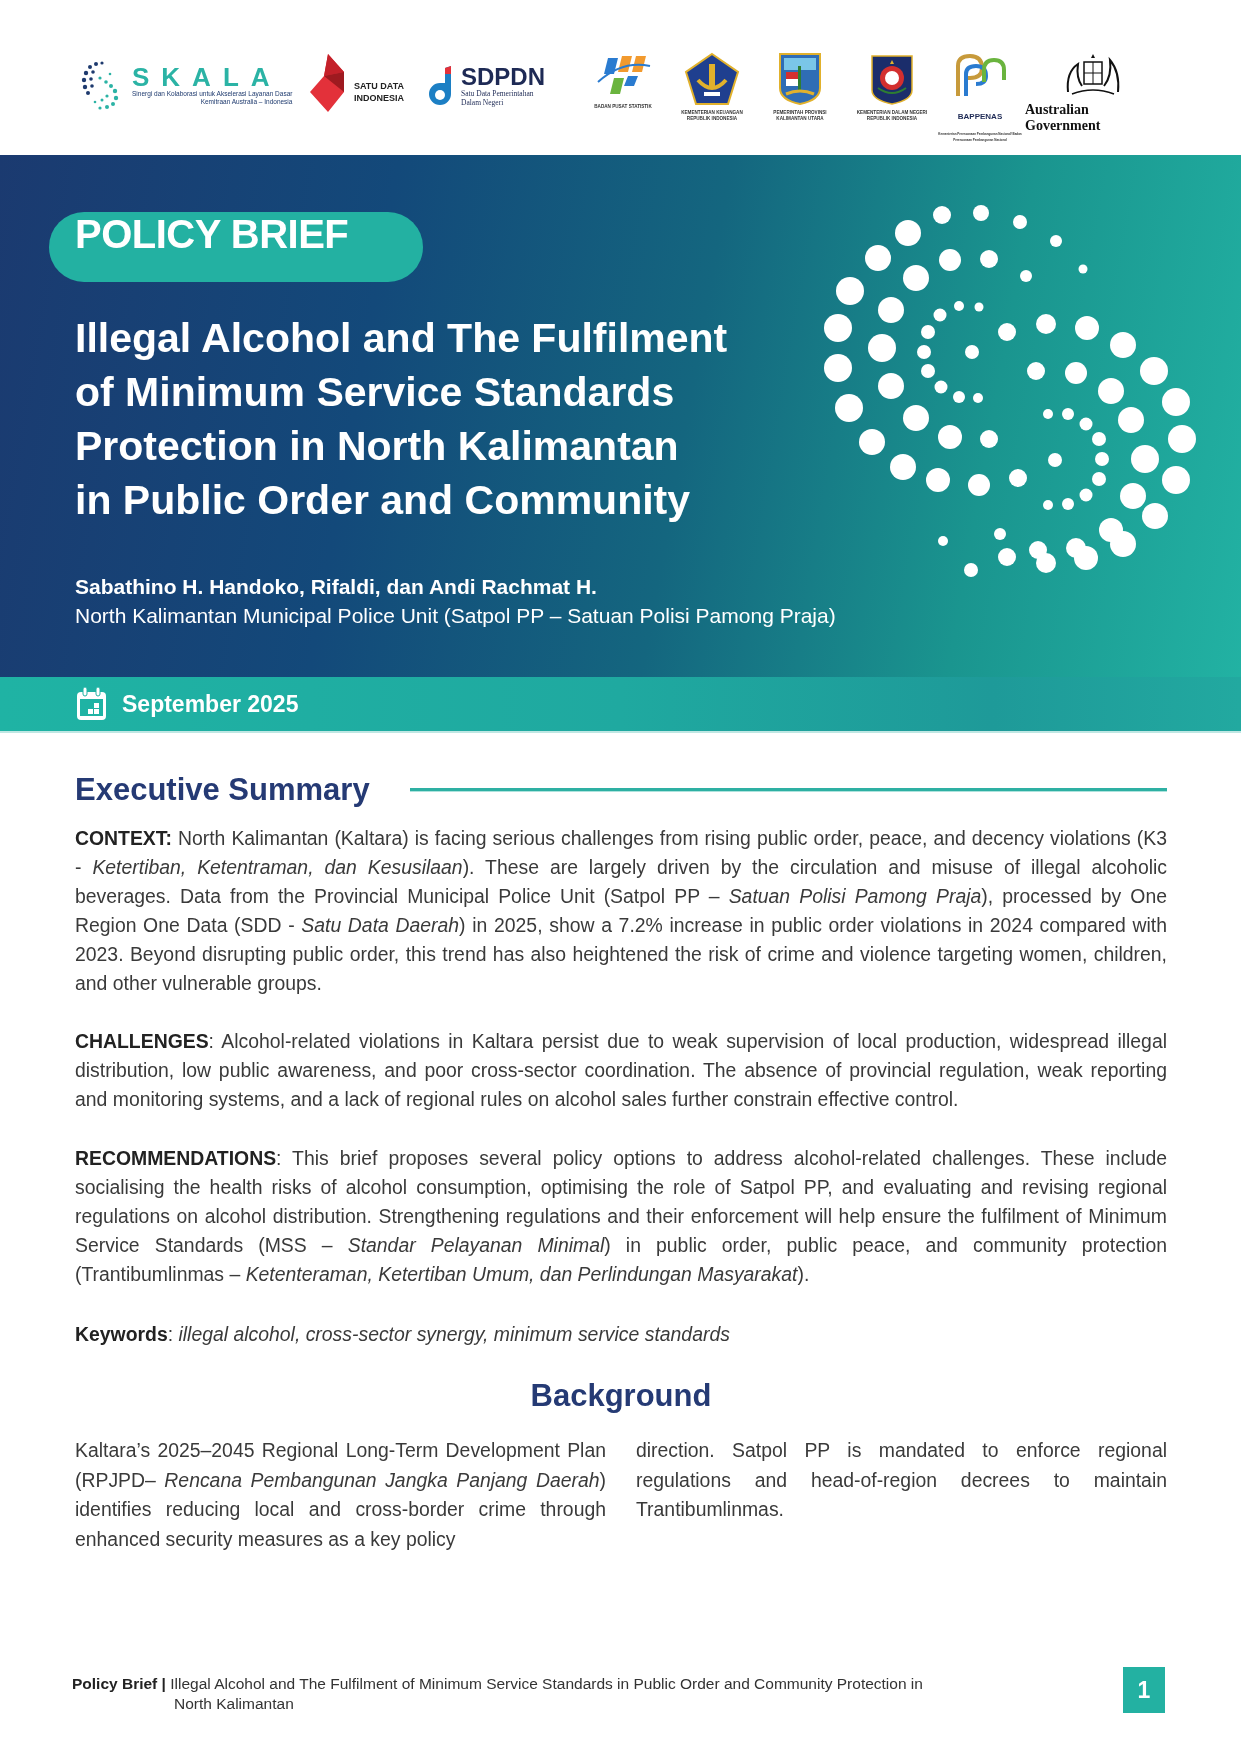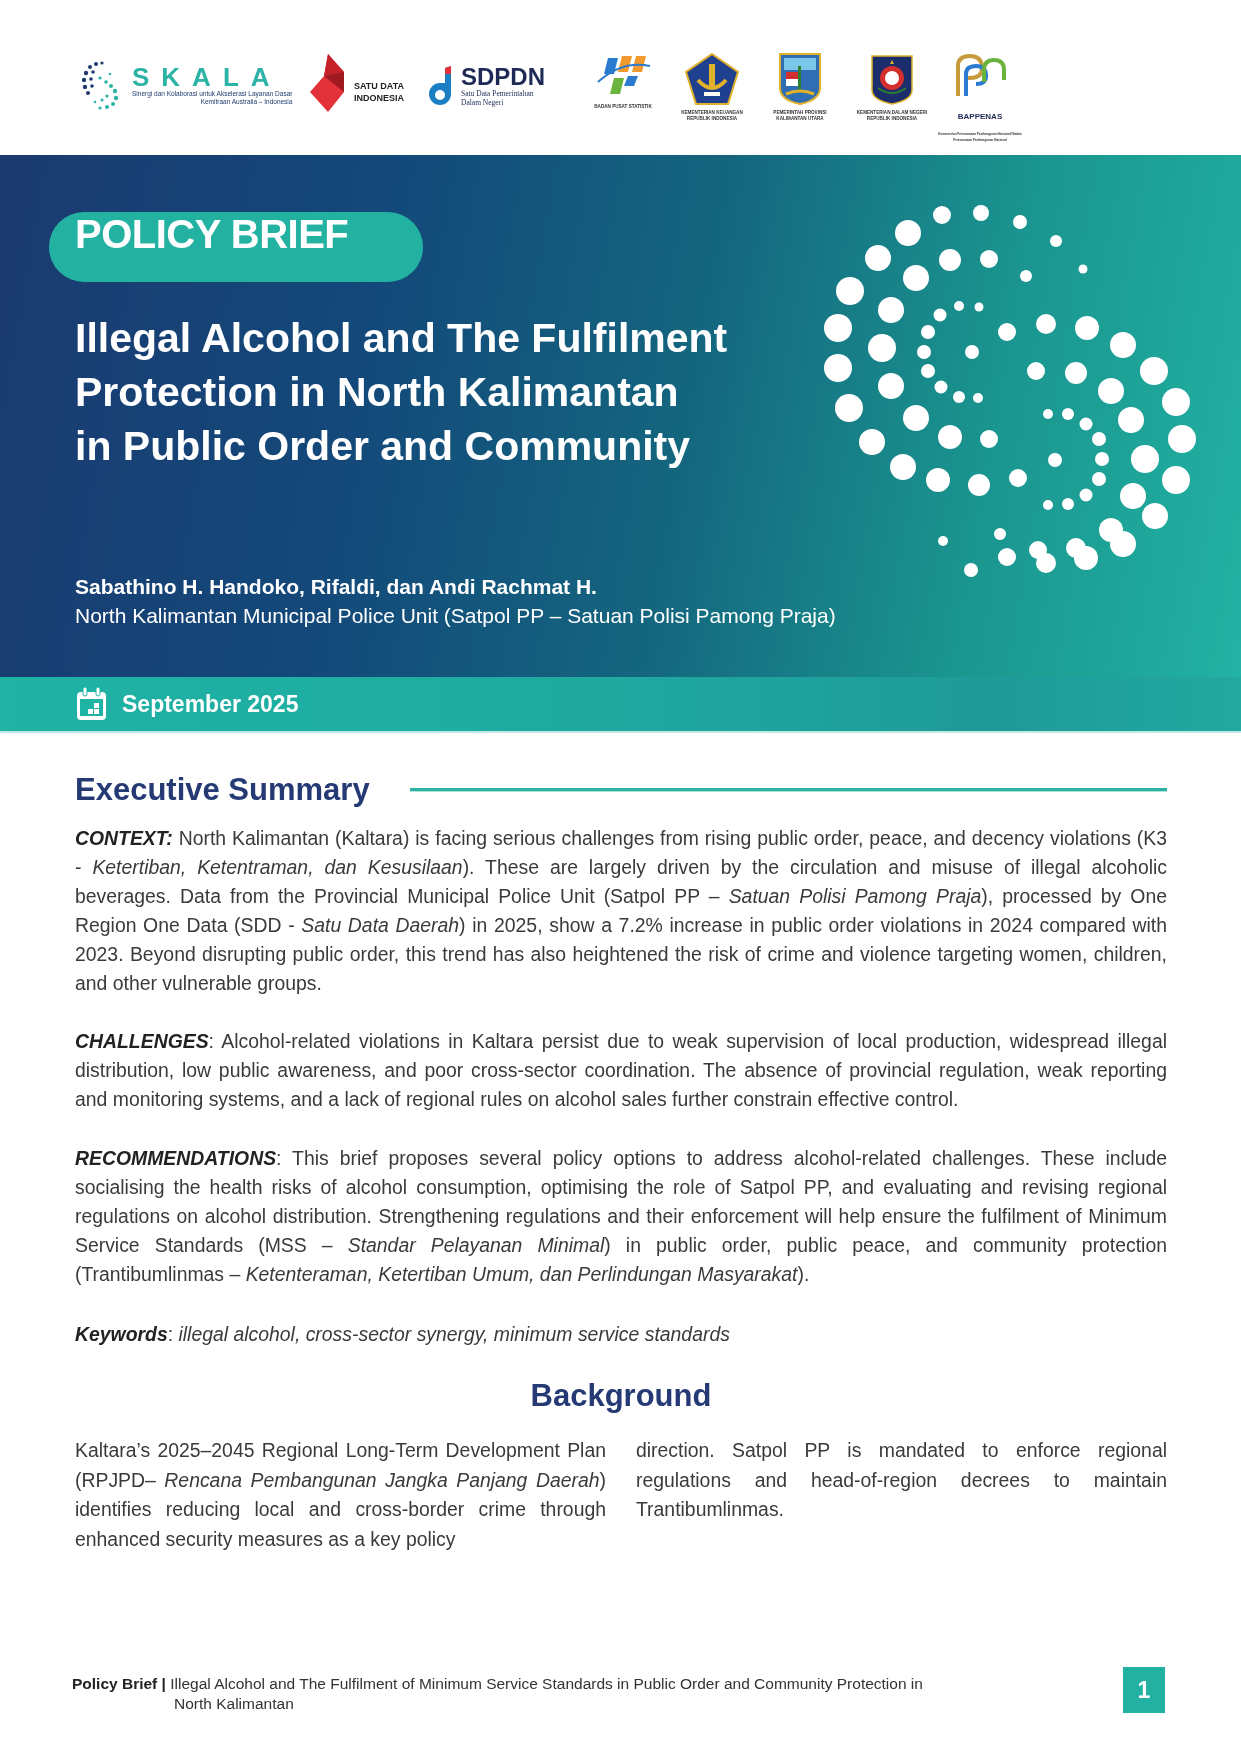--- a/index.html
+++ b/index.html
@@ -55,21 +55,21 @@
   .date-strip .cal { width: 33px; height: 36px; margin-right: 14px; }
   .date-strip span { color: #ffffff; font-size: 23px; font-weight: bold; }
   .date-underline { position: absolute; left: 0; top: 731px; width: 1241px; height: 2px; background: #bfe7e3; }
 
   
   .section-head { position: absolute; left: 75px; display: flex; align-items: center; width: 1092px; }
   .section-head h2 { font-size: 31px; font-weight: bold; color: #253a74; white-space: nowrap; }
   .section-head .rule { flex: 1; height: 4px; background: #2eb0a3; margin-left: 40px; border-bottom: 1px solid #aee3dd; }
 
   .para { position: absolute; left: 75px; width: 1092px; font-size: 19.4px; line-height: 29px; color: #3a3a3a; text-align: justify; }
-  .para b { color: #222; font-style: italic; }
+  .para b { color: #222; }
   .para i { font-style: italic; }
 
   .col { position: absolute; top: 1436px; width: 531px; font-size: 19.4px; line-height: 29.5px; color: #3a3a3a; text-align: justify; }
 
   
   .footer { position: absolute; left: 72px; top: 1674px; width: 950px; font-size: 15.5px; line-height: 20px; color: #333; }
   .footer b { color: #222; }
   .footer .line2 { padding-left: 102px; }
   .page-num { position: absolute; left: 1123px; top: 1667px; width: 42px; height: 46px; background: #23b1a2; color: #fff;
               font-size: 23px; font-weight: bold; display: flex; align-items: center; justify-content: center; }
@@ -197,29 +197,42 @@
   <div class="emblem bappenas">
     <svg width="52" height="48" viewBox="0 0 52 48">
       <path d="M4 44 V14 Q4 4 16 4 Q28 4 28 16 Q28 26 16 26 H10" stroke="#c79a3b" stroke-width="4" fill="none"></path>
       <path d="M12 44 V22 Q12 14 22 14 Q32 14 32 24 Q32 32 22 32" stroke="#2a7bd0" stroke-width="4" fill="none"></path>
       <path d="M30 30 V18 Q30 8 40 8 Q50 8 50 18 V28" stroke="#6ab43e" stroke-width="4" fill="none"></path>
     </svg>
     <div class="emblem-cap" style="font-size:8px;color:#1e2a55;">BAPPENAS</div>
     <div class="emblem-cap" style="font-size:3px;margin-top:1px;">Kementerian Perencanaan Pembangunan Nasional/ Badan Perencanaan Pembangunan Nasional</div>
   </div>
 
+  <div class="emblem ausgov">
+    <svg width="70" height="48" viewBox="0 0 70 48">
+      <polygon points="35,2 37,6 33,6" fill="#111"></polygon>
+      <rect x="26" y="10" width="18" height="22" fill="none" stroke="#111" stroke-width="1.5"></rect>
+      <line x1="35" y1="10" x2="35" y2="32" stroke="#111"></line>
+        <line x1="26" y1="21" x2="44" y2="21" stroke="#111"></line>
+      <path d="M10 40 Q8 20 20 12 Q18 26 24 34" stroke="#111" stroke-width="2" fill="none"></path>
+      <path d="M60 40 Q62 20 52 8 Q54 24 46 34" stroke="#111" stroke-width="2" fill="none"></path>
+      <path d="M14 42 Q35 34 56 42" stroke="#111" stroke-width="1.5" fill="none"></path>
+    </svg>
+    <div class="ausgov-word">Australian Government</div>
+  </div>
 </header>
 
 <section class="hero">
   <div class="pill">
     <span>POLICY BRIEF</span>
   </div>
 
   <h1 class="hero-title">
     <div>Illegal Alcohol and The Fulfilment</div>
+    <div>of Minimum Service Standards</div>
     <div>Protection  in North Kalimantan</div>
     <div>in Public Order and Community</div>
   </h1>
 
   <div class="authors">Sabathino H. Handoko, Rifaldi, dan Andi Rachmat H.</div>
   <div class="affiliation">North Kalimantan Municipal Police Unit (Satpol PP – Satuan Polisi Pamong Praja)</div>
 
   <svg class="dots" viewBox="0 0 441 440">
     <g fill="#ffffff">
 

